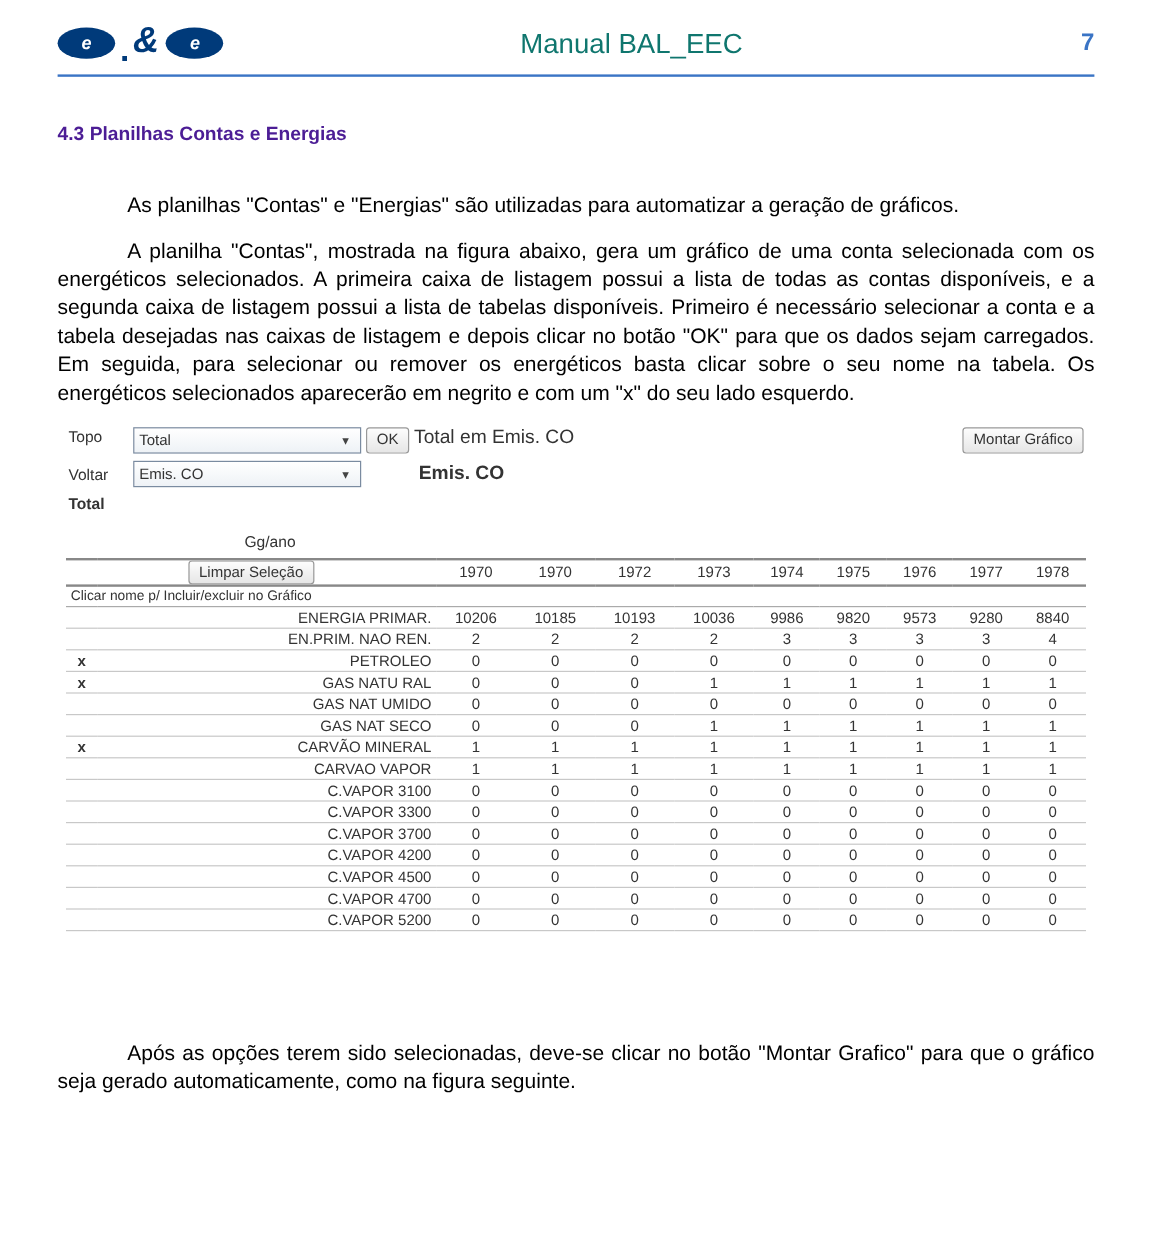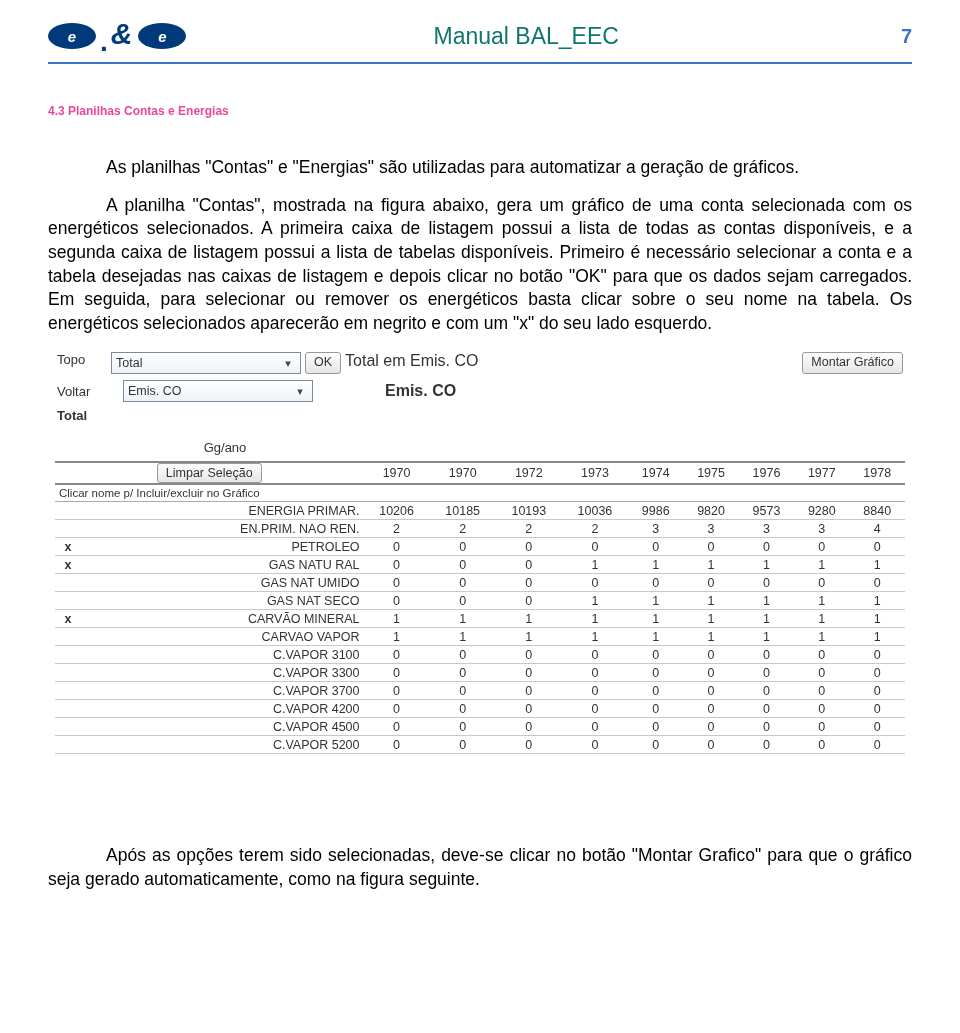--- a/index.html
+++ b/index.html
@@ -69,22 +69,22 @@
     font-weight: bold;
     width: 60px;
     text-align: right;
   }
   .hline {
     height: 2px;
     background: #3a74c5;
     margin: 10px 0 40px 0;
   }
   .section-title {
-    color: #ec4899;
-    font-size: 12px;
+    color: #4c1d95;
+    font-size: 16px;
     font-weight: bold;
     margin: 26px 0 38px 0;
   }
   .body-text {
     font-size: 17.5px;
     line-height: 1.35;
     text-align: justify;
     margin: 0 0 14px 0;
   }
   .indent { text-indent: 58px; }
@@ -122,21 +122,21 @@
     border: 1px solid #999;
     border-radius: 3px;
     background: linear-gradient(#fdfdfd,#e6e6e6);
     padding: 2px 8px;
     font-size: 12.5px;
     cursor: pointer;
   }
   .ss-text { font-size: 16px; }
   .ss-bold { font-weight: bold; }
   .ss-midrow {
-    display:flex;align-items:center;padding:3px 2px;gap:16px;
+    display:flex;align-items:center;padding:3px 2px;gap:4px;
   }
   .ss-unit {
     text-align:center;font-size:13px;padding:14px 0 6px 0;
     width: 340px;
   }
   .ss-table {
     width: 100%;
     border-collapse: collapse;
     font-size: 12.5px;
   }
@@ -416,20 +416,33 @@
             <td>0</td>
             <td>0</td>
             <td>0</td>
             <td>0</td>
             <td>0</td>
             <td>0</td>
             <td>0</td>
           </tr>
           <tr class="data">
             <td class="mark"></td>
+            <td class="name">C.VAPOR  4700</td>
+            <td>0</td>
+            <td>0</td>
+            <td>0</td>
+            <td>0</td>
+            <td>0</td>
+            <td>0</td>
+            <td>0</td>
+            <td>0</td>
+            <td>0</td>
+          </tr>
+          <tr class="data">
+            <td class="mark"></td>
             <td class="name">C.VAPOR 5200</td>
             <td>0</td>
             <td>0</td>
             <td>0</td>
             <td>0</td>
             <td>0</td>
             <td>0</td>
             <td>0</td>
             <td>0</td>
             <td>0</td>

